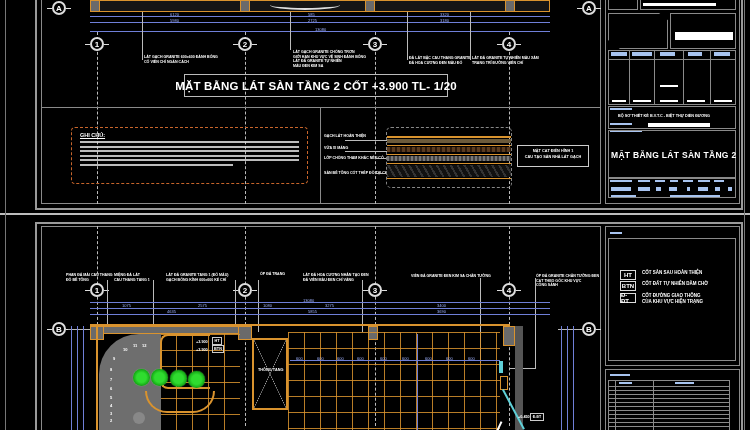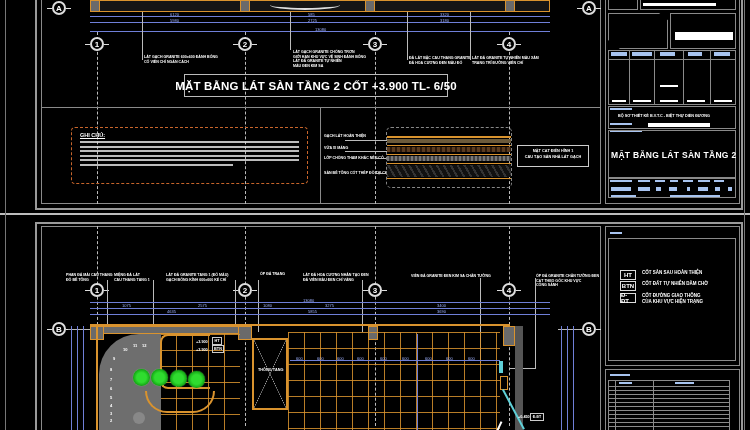--- a/index.html
+++ b/index.html
@@ -89,21 +89,21 @@
 GIỚI HẠN KHU VỰC VỆ SINH ĐÁNH BÓNG
 LÁT ĐÁ GRANITE TỰ NHIÊN
 MÀU ĐEN KIM SA</div>
   <div class="leader" style="left:407px;top:12px;width:1px;height:48px;"></div>
   <div class="note" style="left:409px;top:56px;">ĐÁ LÁT BẬC CẦU THANG GRANITE
 ĐÁ HOA CƯƠNG ĐEN MÀU ĐỎ</div>
   <div class="leader" style="left:470px;top:12px;width:1px;height:48px;"></div>
   <div class="note" style="left:472px;top:56px;">LÁT ĐÁ GRANITE TỰ NHIÊN MÀU XÁM
 TRANG TRÍ ĐƯỜNG VIỀN CHỈ</div>
 
-  <div class="title-box" style="left:184px;top:74px;width:264px;height:23px;">MẶT BẰNG LÁT SÀN TẦNG 2 CỐT +3.900 TL- 6/50</div>
+  <div class="title-box" style="left:184px;top:74px;width:264px;height:23px;">MẶT BẰNG LÁT SÀN TẦNG 2 CỐT +3.900 TL- 1/20</div>
 
   <div class="hdiv" style="left:41px;top:107px;width:560px;"></div>
   <div class="vdiv" style="left:320px;top:107px;height:96px;"></div>
 
   <div class="notes-box" style="left:71px;top:127px;width:237px;height:57px;">
     <div class="notes-title">GHI CHÚ:</div>
     <div class="notes-line"></div>
     <div class="notes-line"></div>
     <div class="notes-line"></div>
     <div class="notes-line"></div>

